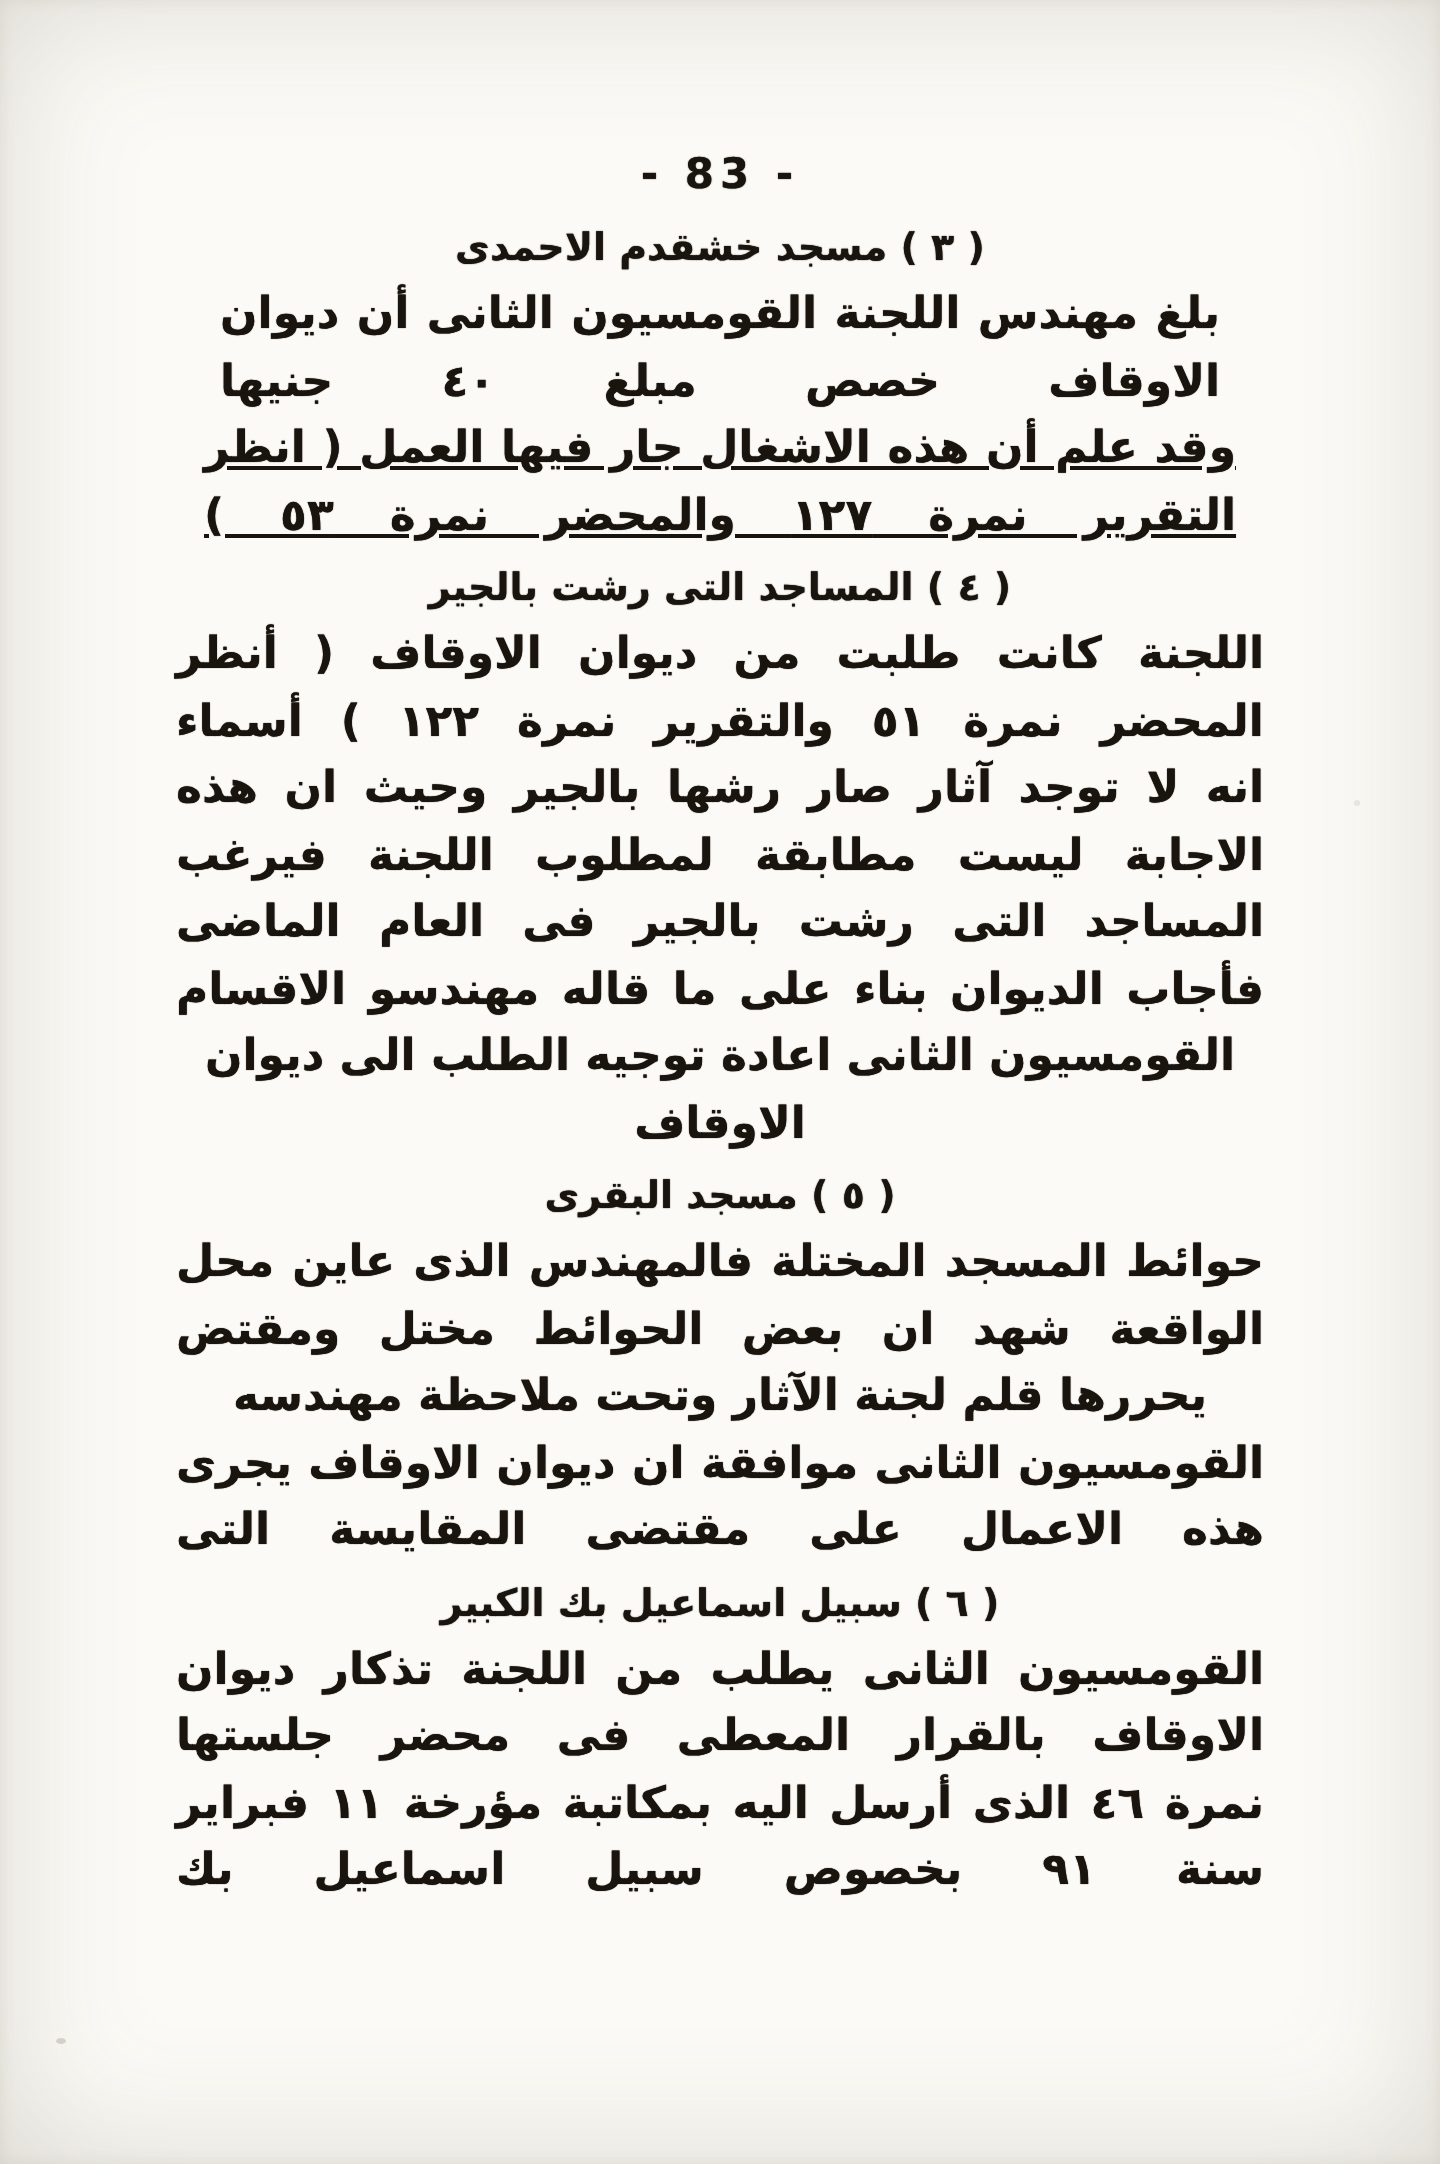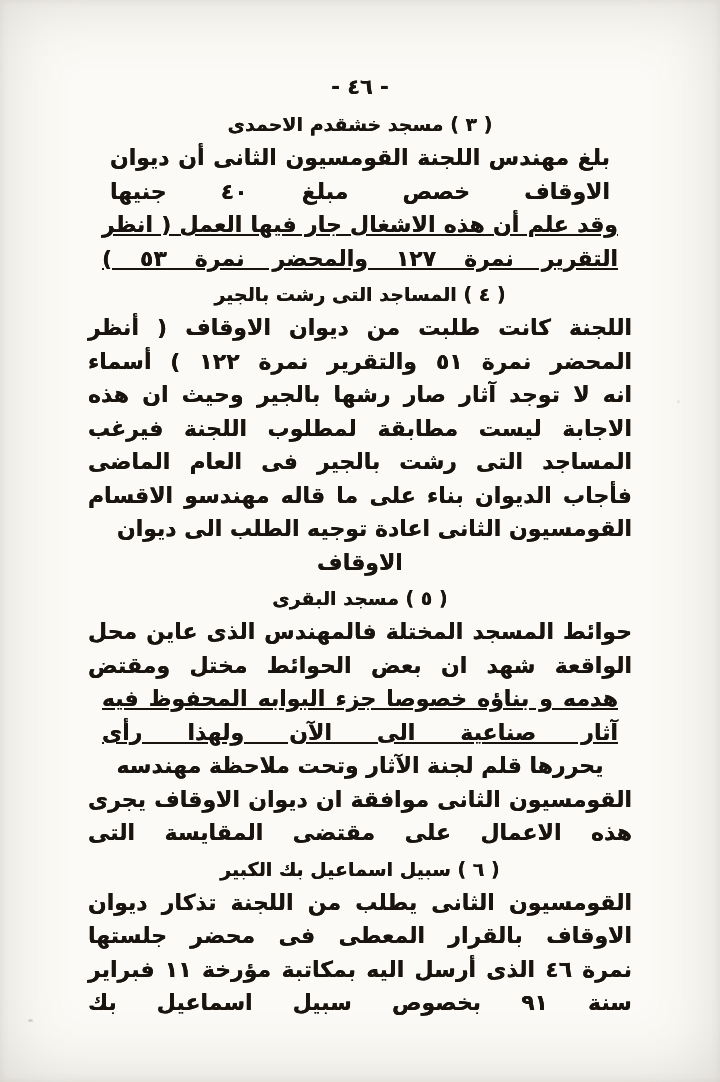--- a/index.html
+++ b/index.html
@@ -57,53 +57,52 @@
   .line {
     font-size: 22px;
     line-height: 33.5px;
     text-align: justify;
     text-align-last: justify;
     text-shadow: 0 0 0.5px currentColor;
   }
   .l-pad  { padding: 0 14px; text-decoration: underline; }
   .l-pad2 { padding: 0 22px; }
   .l-center {
-    text-align: right;
+    text-align: center;
     text-align-last: center;
   }
 </style>
 </head>
 <body>
 
 <div class="page">
   <div class="speck s1"></div>
   <div class="speck s2"></div>
 
   <div class="content">
 
-    <div class="pagenum">- ٤٦ -</div>
+    <div class="pagenum">- 83 -</div>
 
     <div class="section">
       <div class="heading">( ٣ ) مسجد خشقدم الاحمدى</div>
       <div class="line l-pad2">بلغ مهندس اللجنة القومسيون الثانى أن ديوان الاوقاف خصص مبلغ ٤٠ جنيها</div>
       <div class="line l-pad">وقد علم أن هذه الاشغال جار فيها العمل ( انظر التقرير نمرة ١٢٧ والمحضر نمرة ٥٣ )</div>
     </div>
 
     <div class="section">
       <div class="heading">( ٤ ) المساجد التى رشت بالجير</div>
       <div class="line">اللجنة كانت طلبت من ديوان الاوقاف ( أنظر المحضر نمرة ٥١ والتقرير نمرة ١٢٢ ) أسماء</div>
       <div class="line">انه لا توجد آثار صار رشها بالجير وحيث ان هذه الاجابة ليست مطابقة لمطلوب اللجنة فيرغب</div>
       <div class="line">المساجد التى رشت بالجير فى العام الماضى فأجاب الديوان بناء على ما قاله مهندسو الاقسام</div>
       <div class="line l-center">القومسيون الثانى اعادة توجيه الطلب الى ديوان الاوقاف</div>
     </div>
 
     <div class="section">
       <div class="heading">( ٥ ) مسجد البقرى</div>
       <div class="line">حوائط المسجد المختلة فالمهندس الذى عاين محل الواقعة شهد ان بعض الحوائط مختل ومقتض</div>
-      <div class="line l-pad">هدمه و بناؤه خصوصا جزء البوابه المحفوظ فيه آثار صناعية الى الآن ولهذا رأى</div>
       <div class="line l-center">يحررها قلم لجنة الآثار وتحت ملاحظة مهندسه</div>
       <div class="line">القومسيون الثانى موافقة ان ديوان الاوقاف يجرى هذه الاعمال على مقتضى المقايسة التى</div>
     </div>
 
     <div class="section">
       <div class="heading">( ٦ ) سبيل اسماعيل بك الكبير</div>
       <div class="line">القومسيون الثانى يطلب من اللجنة تذكار ديوان الاوقاف بالقرار المعطى فى محضر جلستها</div>
       <div class="line">نمرة ٤٦ الذى أرسل اليه بمكاتبة مؤرخة ١١ فبراير سنة ٩١ بخصوص سبيل اسماعيل بك</div>
 
     </div>

